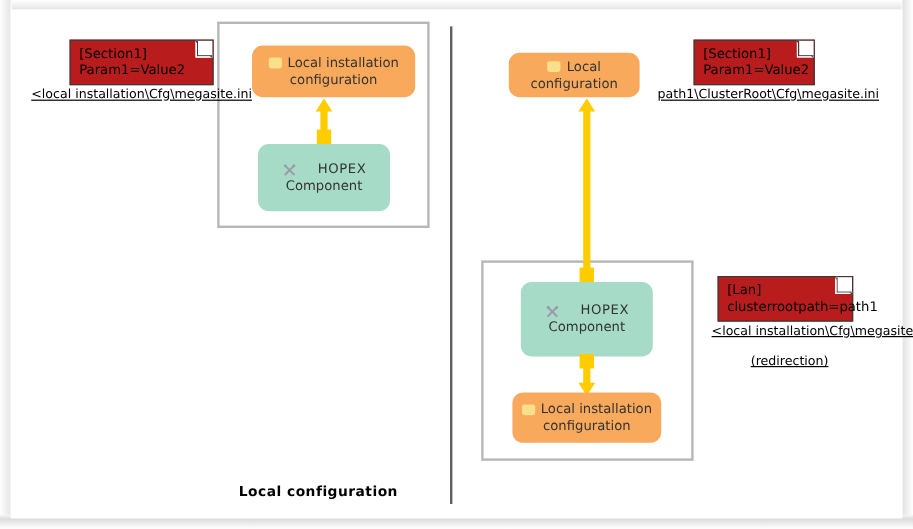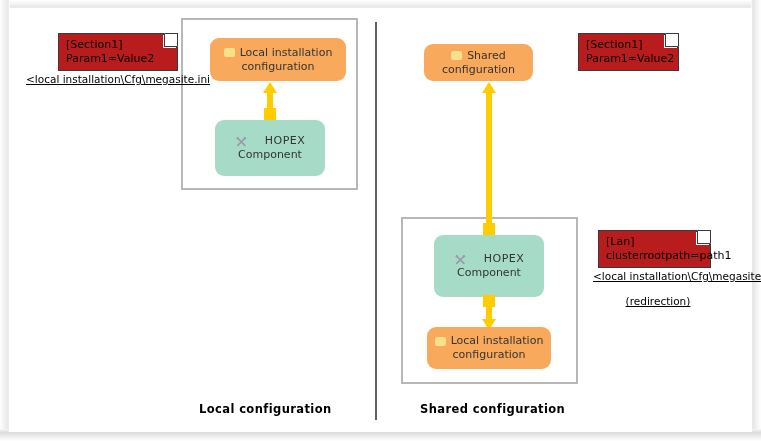--- a/index.html
+++ b/index.html
@@ -162,21 +162,21 @@
     <div class="note-caption">&lt;local installation\Cfg\megasite.ini</div>
   </div>
 
   <div class="caption" id="caption-local">Local  configuration</div>
 
   <div class="panel" id="panel-shared"></div>
 
   <div class="node node-orange" id="node-shared-cfg">
     <span class="line1">
       <span class="sq-icon"></span>
-      <span>Shared</span>
+      <span>Local</span>
     </span>
     <span class="line2">configuration</span>
   </div>
 
   <div class="conn" id="conn-right-up" style="left:476px;top:82px;width:26px;height:154px;">
     <div class="head head-up" style="left:6px;top:0px;"></div>
     <div class="stem" style="left:10px;top:9px;width:6px;height:134px;"></div>
     <div class="tag" style="left:7px;top:141px;"></div>
   </div>
 
@@ -213,32 +213,32 @@
     <div class="note-body">
       <div>[Section1]</div>
       <div>Param1=Value2</div>
       <div class="note-fold">
         <svg width="14" height="14" viewBox="0 0 14 14">
           <polygon points="0,0 14,14 0,14" fill="#ffffff"></polygon>
           <polyline points="0,0 14,14" stroke="#3a3a3a" stroke-width="1" fill="none"></polyline>
         </svg>
       </div>
     </div>
+    <div class="note-caption">path1\ClusterRoot\Cfg\megasite.ini</div>
   </div>
 
   <div class="note" id="note-lan">
     <div class="note-body">
       <div>[Lan]</div>
       <div>clusterrootpath=path1</div>
       <div class="note-fold">
         <svg width="14" height="14" viewBox="0 0 14 14">
           <polygon points="0,0 14,14 0,14" fill="#ffffff"></polygon>
           <polyline points="0,0 14,14" stroke="#3a3a3a" stroke-width="1" fill="none"></polyline>
         </svg>
       </div>
     </div>
     <div class="note-caption">&lt;local installation\Cfg\megasite.ini</div>
     <div class="note-caption" style="margin-top:12px;">(redirection)</div>
   </div>
 
-  <div class="caption" id="caption-shared">Shared  configuration</div>
 
 </div>
 
 </body></html>

